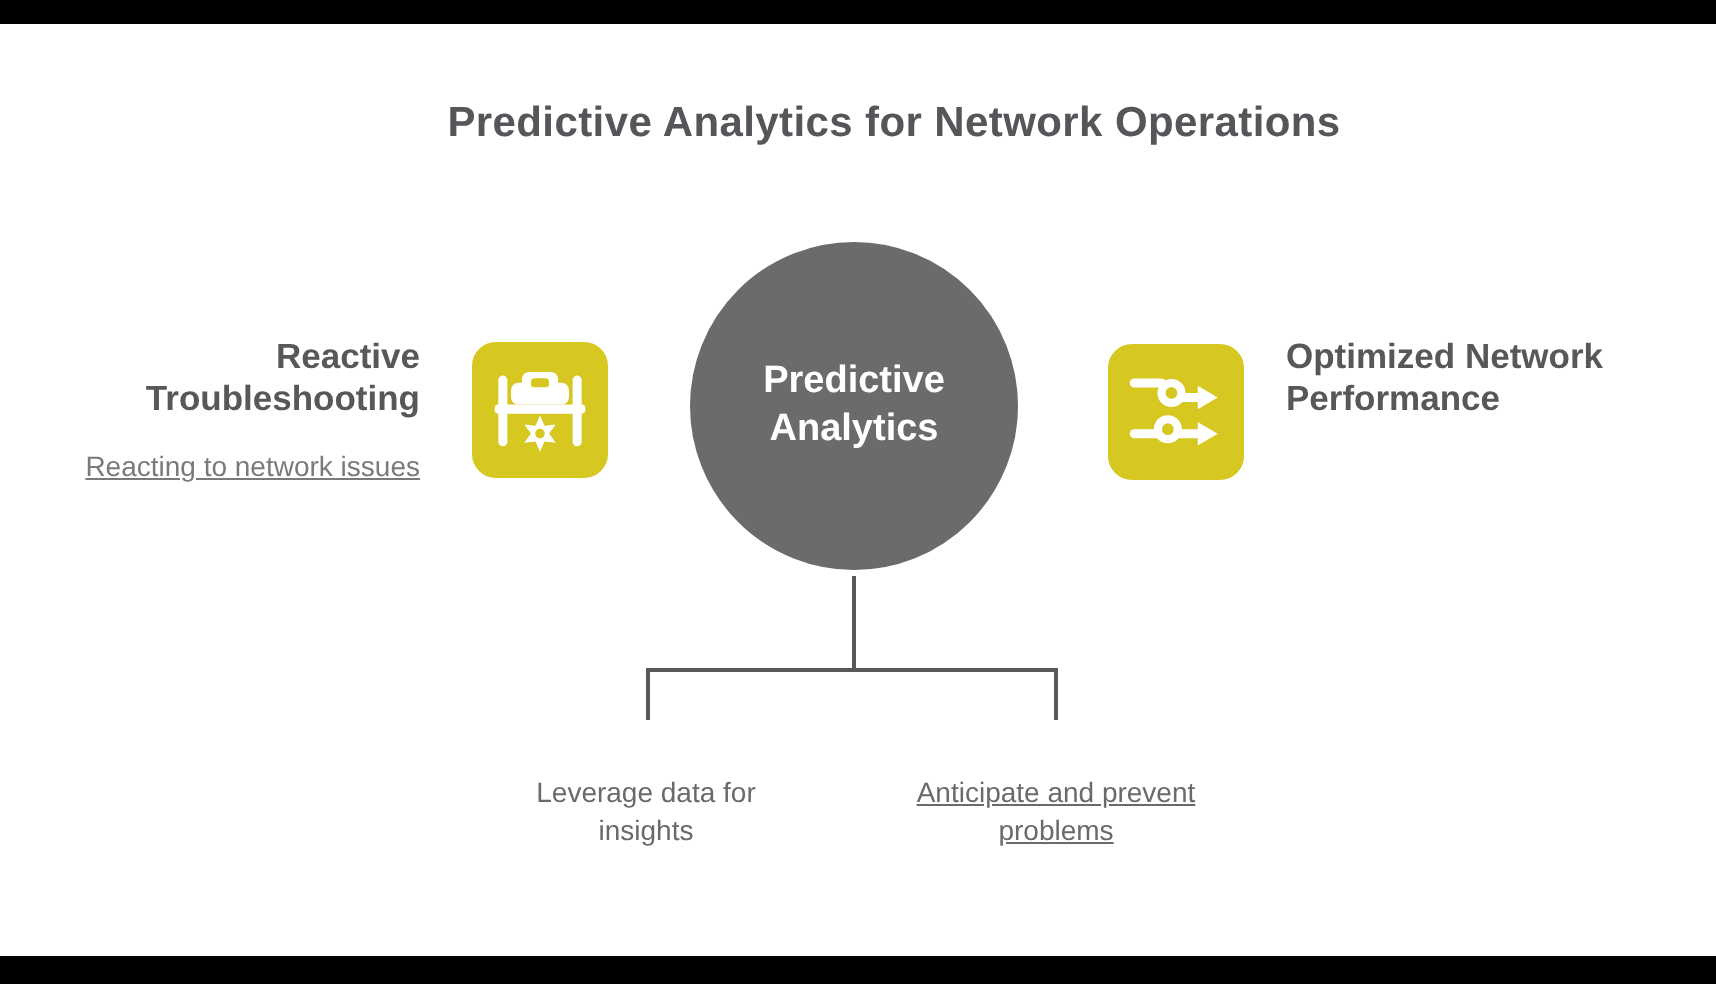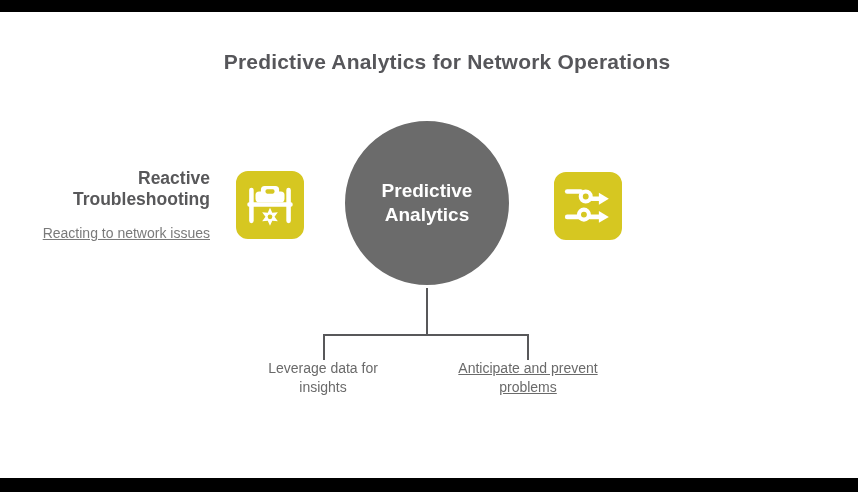--- a/index.html
+++ b/index.html
@@ -79,21 +79,21 @@
   
   .line { position: absolute; background: #58585a; }
   .line-stem   { left: 426px; top: 288px; width: 2px; height: 47px; }
   .line-across { left: 323px; top: 334px; width: 206px; height: 2px; }
   .line-drop-l { left: 323px; top: 334px; width: 2px; height: 26px; }
   .line-drop-r { left: 527px; top: 334px; width: 2px; height: 26px; }
 
   
   .branch-label {
     position: absolute;
-    top: 359px;
+    top: 387px;
     text-align: center;
     font-size: 14px;
     line-height: 19px;
     color: #6a6a6a;
   }
   .branch-label-1 { left: 256px; width: 134px; }
   .branch-label-2 { left: 440px; width: 176px; text-decoration: underline; }
 </style>
 </head>
 <body>
@@ -142,20 +142,21 @@
       </g>
       <g fill="#ffffff">
         <path d="M44 17.5 L55 24 L44 30.5 Z"></path>
         <path d="M44 37.5 L55 44 L44 50.5 Z"></path>
       </g>
     </svg>
   </span>
 </div>
 
 <div class="side-block side-right">
+  <div class="side-heading">Optimized Network Performance</div>
 </div>
 
 <div class="line line-stem"></div>
 <div class="line line-across"></div>
 <div class="line line-drop-l"></div>
 <div class="line line-drop-r"></div>
 
 <div class="branch-label branch-label-1">Leverage data for insights</div>
 <div class="branch-label branch-label-2">Anticipate and prevent problems</div>
 

